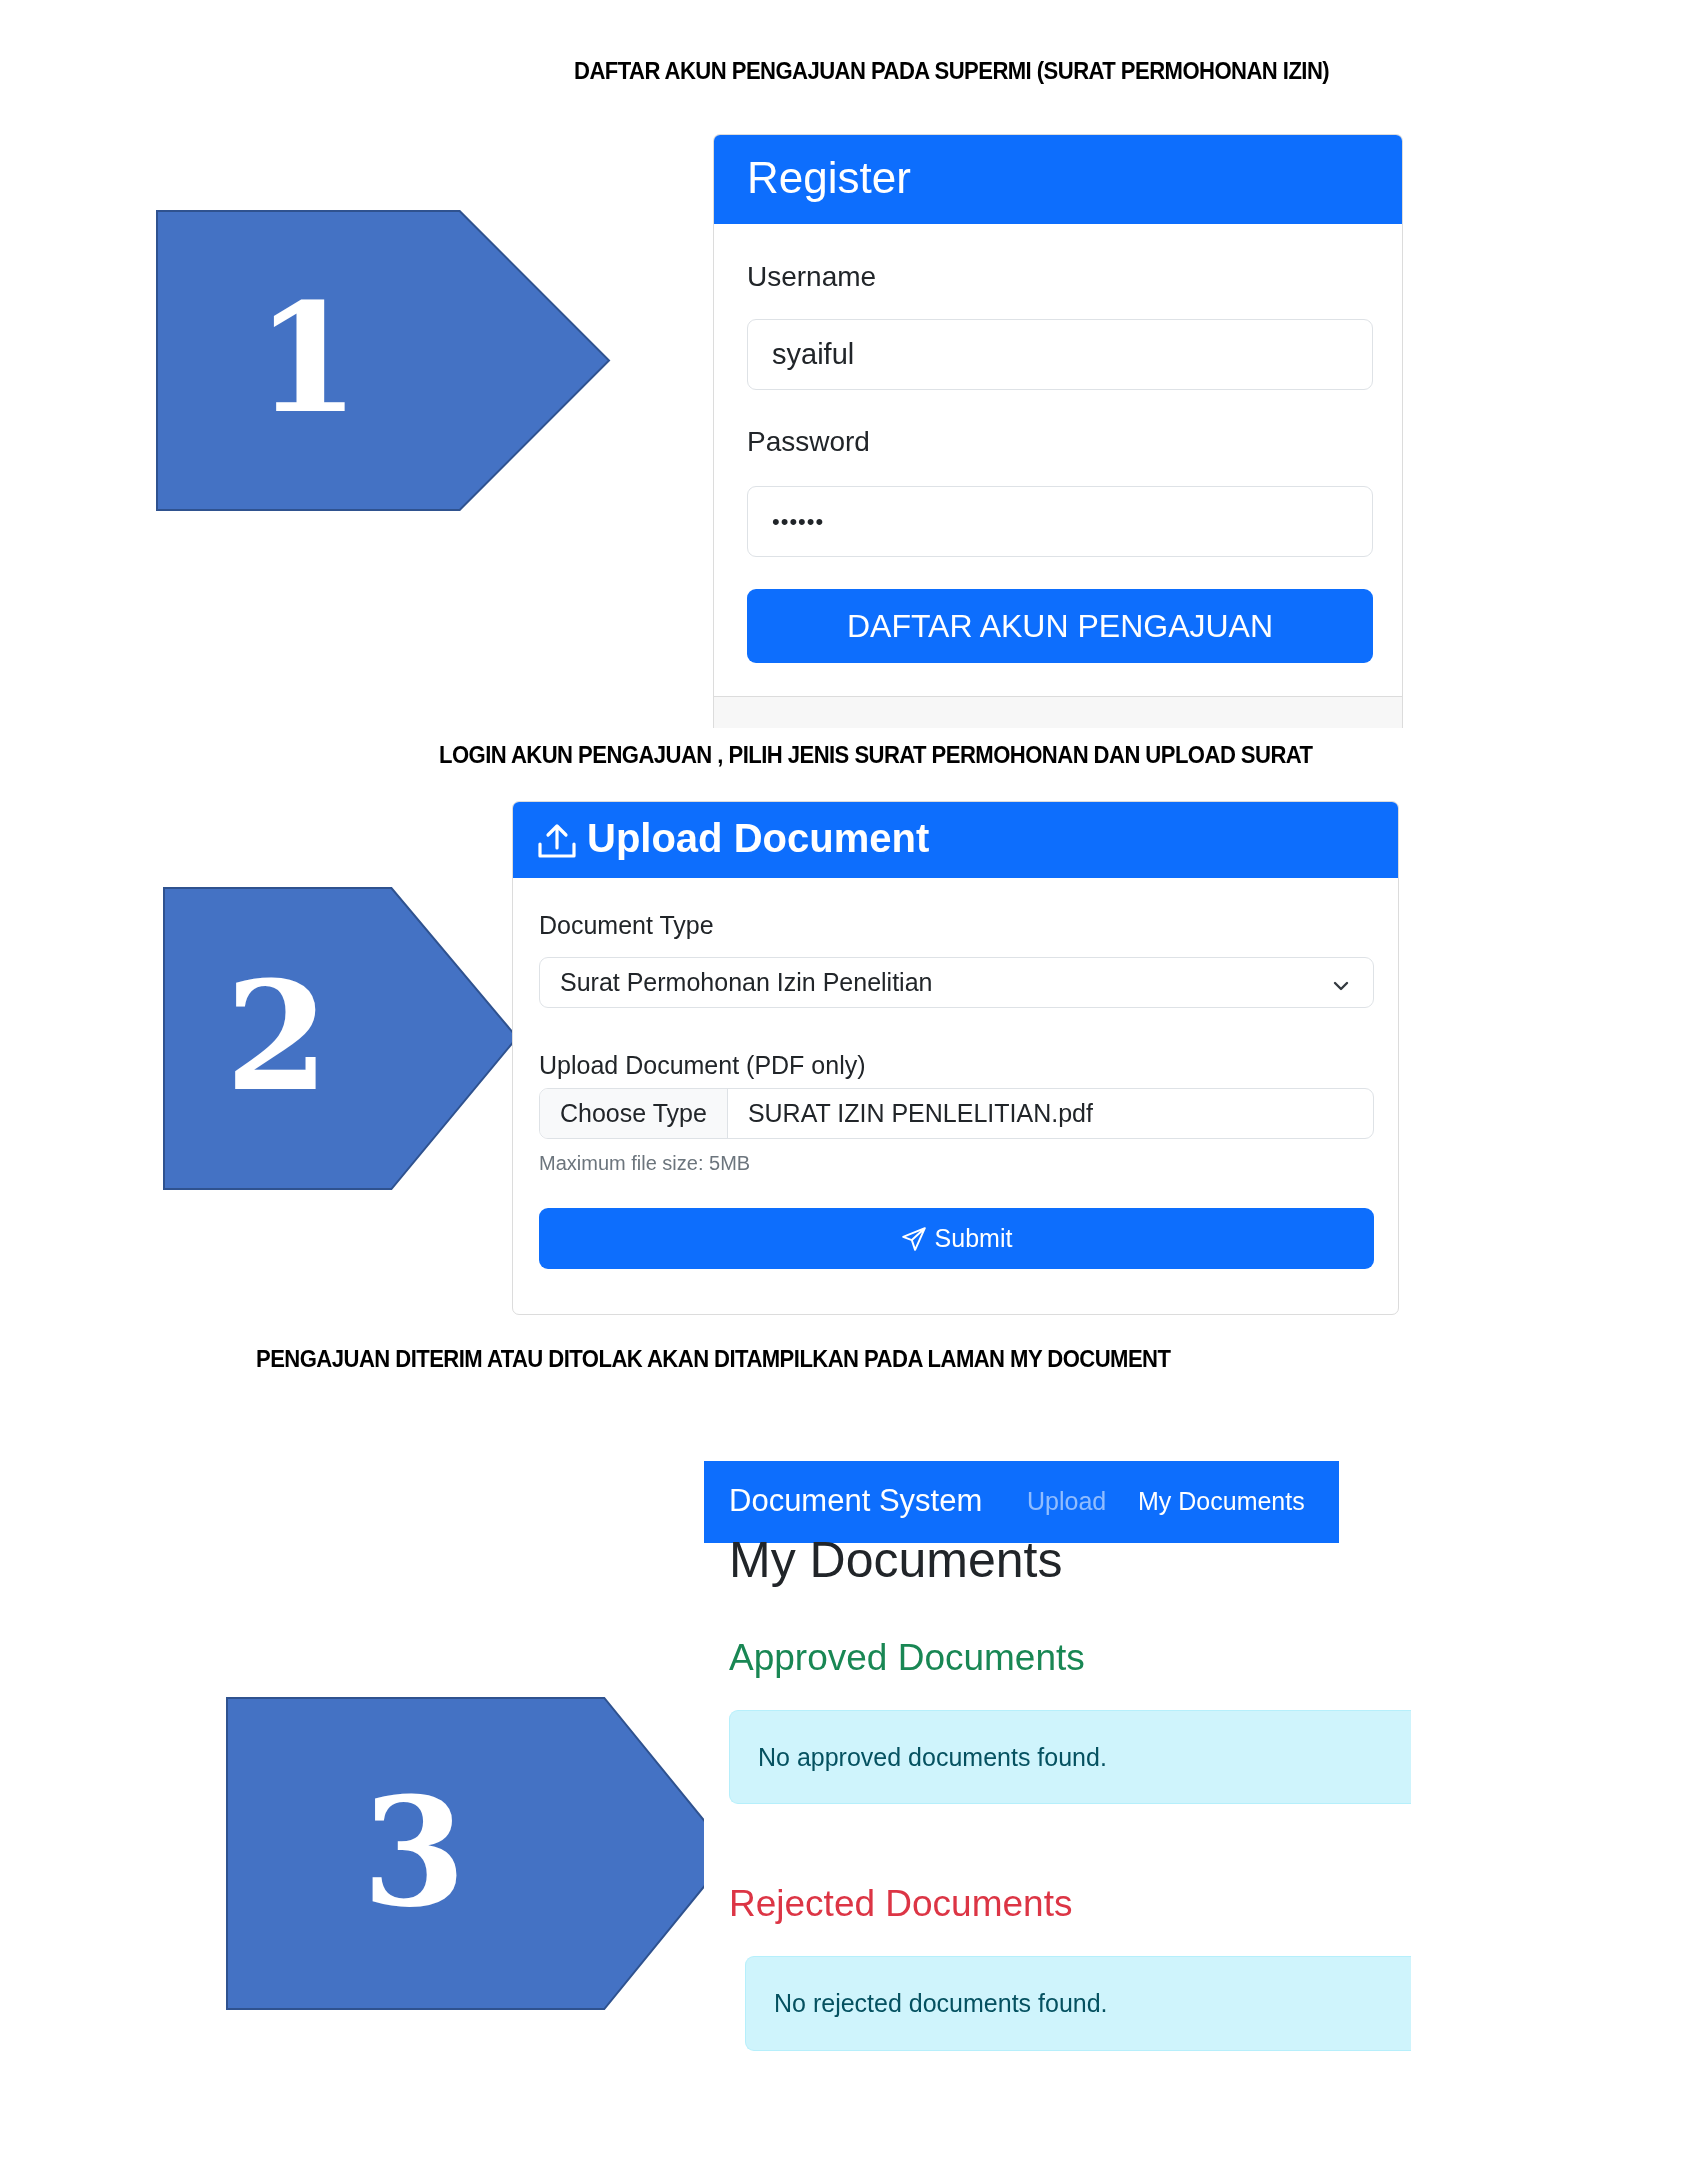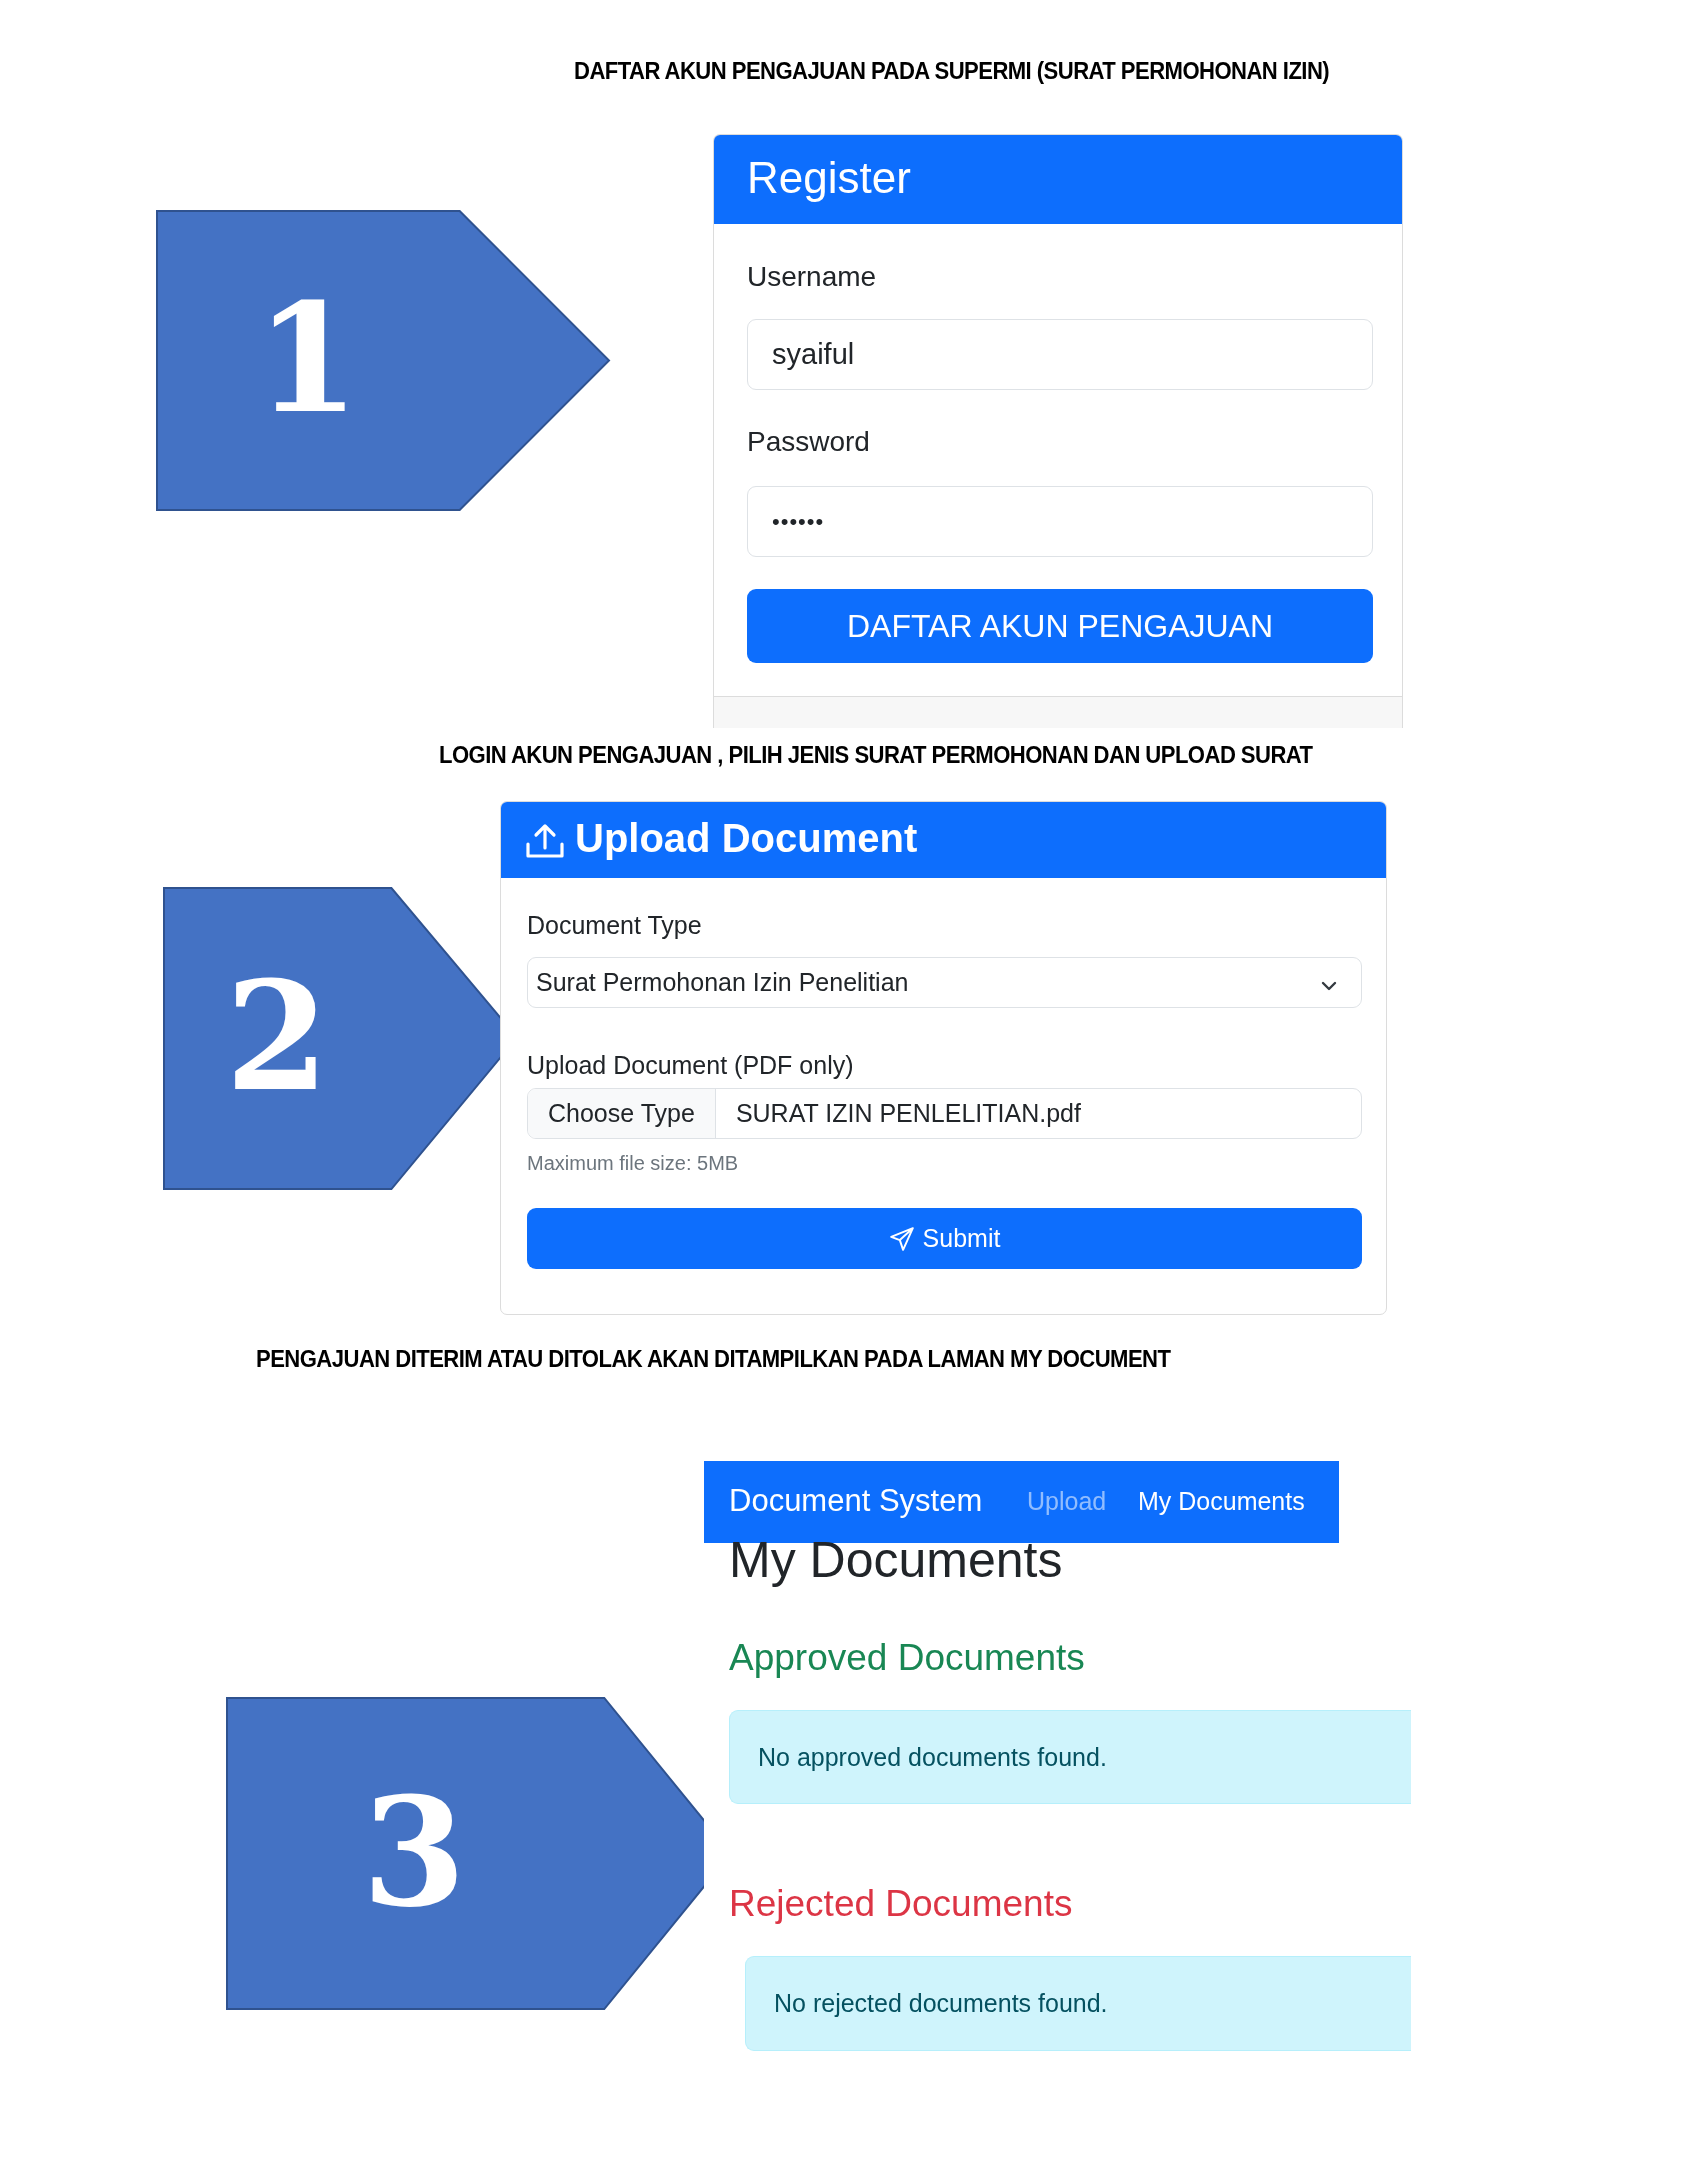--- a/index.html
+++ b/index.html
@@ -80,33 +80,33 @@
 
 <div class="caption" style="left:439px; top:741px;">LOGIN AKUN PENGAJUAN , PILIH JENIS SURAT PERMOHONAN  DAN UPLOAD SURAT</div>
 
 <div class="step-arrow" style="left:163px; top:887px; width:356px; height:303px;">
   <svg viewBox="0 0 360 306" preserveAspectRatio="none">
     <polygon points="1,1 231,1 358,152 231,305 1,305" fill="#4472C4" stroke="#2F528F" stroke-width="2"></polygon>
   </svg>
   <div class="step-num" style="top:51px; font-size:149px; line-height:198px; width:228px; left:0;">2</div>
 </div>
 
-<div class="card" style="left:500px; top:801px; width:887px; height:514px;">
+<div class="card" style="left:512px; top:801px; width:887px; height:514px;">
   <div class="card-header" style="height:76px;">
     <span class="abs" style="left:24px; top:20px; width:40px; height:38px;">
       <svg viewBox="0 0 40 38" width="40" height="38">
         <path d="M20 4 L20 26 M11 13 L20 4 L29 13" fill="none" stroke="#fff" stroke-width="3.2" stroke-linecap="round" stroke-linejoin="round"></path>
         <path d="M3 22 L3 34 L37 34 L37 22" fill="none" stroke="#fff" stroke-width="3.2" stroke-linecap="round" stroke-linejoin="round"></path>
       </svg>
     </span>
     <div class="card-title" style="left:74px; top:14px; font-size:40px; font-weight:bold;">Upload Document</div>
   </div>
 
   <div class="form-label" style="left:26px; top:109px; font-size:25px;">Document Type</div>
-  <div class="form-control" style="left:26px; top:155px; width:835px; height:51px; font-size:25px; padding-left:8px;">
+  <div class="form-control" style="left:26px; top:155px; width:835px; height:51px; font-size:25px; padding-left:20px;">
     <span>Surat Permohonan Izin Penelitian</span>
     <span class="select-chevron">
       <svg viewBox="0 0 20 20" width="20" height="20">
           <path d="M4 7 L10 13 L16 7" fill="none" stroke="#343a40" stroke-width="2.4" stroke-linecap="round" stroke-linejoin="round"></path>
         </svg>
     </span>
   </div>
 
   <div class="form-label" style="left:26px; top:249px; font-size:25px;">Upload Document (PDF only)</div>
   <div class="form-control" style="left:26px; top:286px; width:835px; height:51px; padding-left:0; overflow:hidden;">

